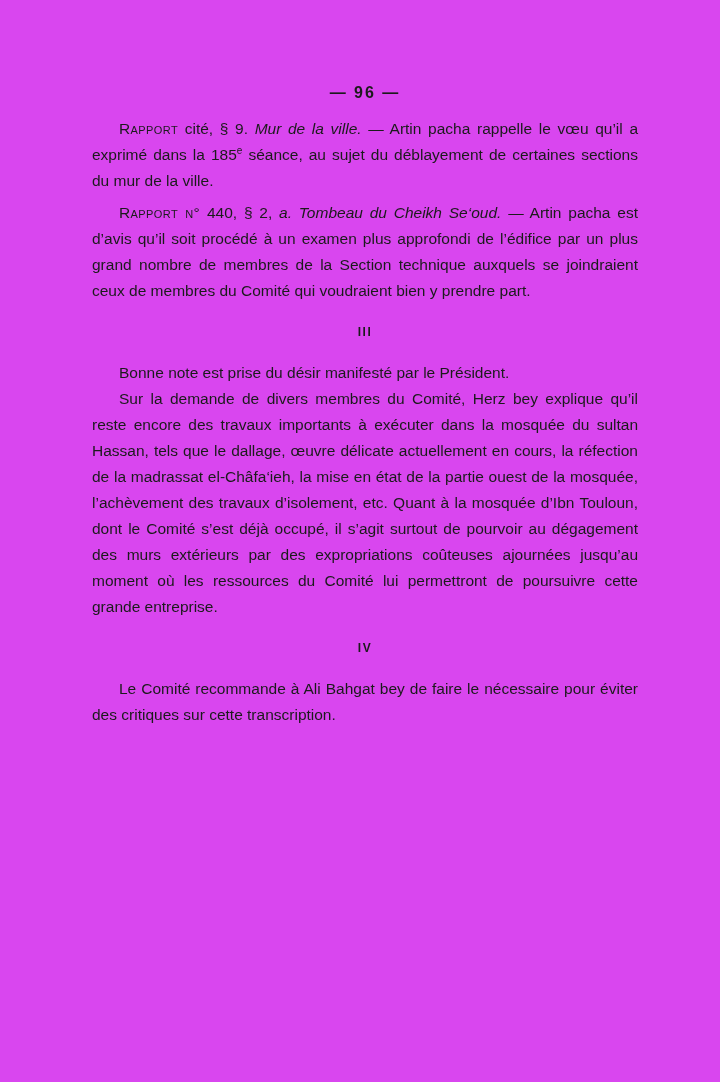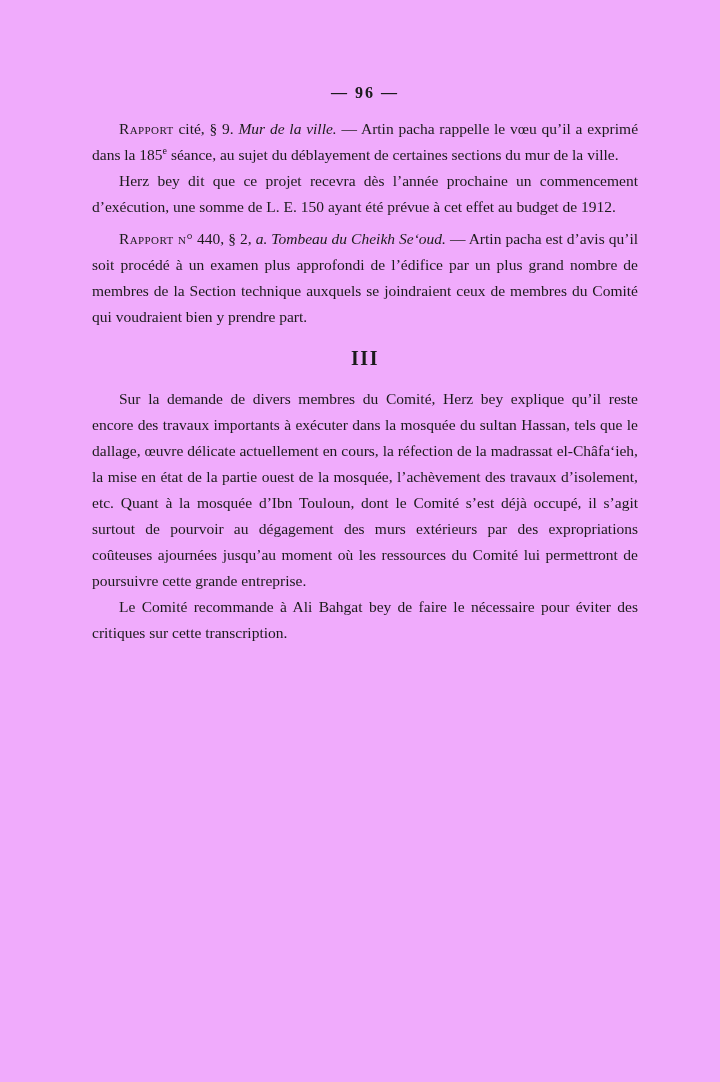--- a/index.html
+++ b/index.html
@@ -4,23 +4,23 @@
 <style>
   html, body {
     margin: 0;
     padding: 0;
     background: #ffffff;
   }
   .scan-page {
     position: relative;
     width: 720px;
     height: 1082px;
-    background: #f0abfc;
+    background: #d946ef;
     overflow: hidden;
-    font-family: Liberation Serif, serif;
+    font-family: Liberation Sans, sans-serif;
     color: #1b1b1b;
   }
   .text-block {
     position: absolute;
     left: 92px;
     top: 84px;
     width: 546px;
   }
   .page-number {
     text-align: center;
@@ -34,21 +34,21 @@
     font-size: 15.5px;
     line-height: 26px;
     text-align: justify;
     text-indent: 27px;
   }
   p.spaced-before {
     margin-top: 6px;
   }
   .section-heading {
     text-align: center;
-    font-size: 20px;
+    font-size: 12px;
     font-weight: 700;
     letter-spacing: 1.5px;
     margin: 17px 0 17px 0;
     line-height: 22px;
   }
   .sc {
     font-variant: small-caps;
     letter-spacing: 0.4px;
   }
   .it {
@@ -62,28 +62,29 @@
 </head>
 <body>
 
 <div class="scan-page">
   <div class="text-block">
 
     <div class="page-number">— 96 —</div>
 
     <p class="body-par"><span class="sc">Rapport</span><span> cité, § 9. </span><span class="it">Mur de la ville.</span><span> — Artin pacha rappelle le vœu qu’il a exprimé dans la 185</span><sup class="sup-e">e</sup><span> séance, au sujet du déblayement de certaines sections du mur de la ville.</span></p>
 
-    <p class="body-par"><span>Herz bey dit que ce projet recevra dès l’année prochaine un commencement d’exécution, une somme de L. E. 150 ayant été prévue à cet effet au budget de 1912.</span></p>
 
     <p class="body-par spaced-before"><span class="sc">Rapport n°</span><span> 440, § 2, </span><span class="it">a. Tombeau du Cheikh Se‘oud.</span><span> — Artin pacha est d’avis qu’il soit procédé à un examen plus approfondi de l’édifice par un plus grand nombre de membres de la Section technique auxquels se joindraient ceux de membres du Comité qui voudraient bien y prendre part.</span></p>
 
     <div class="section-heading">III</div>
 
 
+    <p class="body-par"><span>Bonne note est prise du désir manifesté par le Président.</span></p>
 
     <p class="body-par"><span>Sur la demande de divers membres du Comité, Herz bey explique qu’il reste encore des travaux importants à exécuter dans la mosquée du sultan Hassan, tels que le dallage, œuvre délicate actuellement en cours, la réfection de la madrassat el-Châfa‘ieh, la mise en état de la partie ouest de la mosquée, l’achèvement des travaux d’isolement, etc. Quant à la mosquée d’Ibn Touloun, dont le Comité s’est déjà occupé, il s’agit surtout de pourvoir au dégagement des murs extérieurs par des expropriations coûteuses ajournées jusqu’au moment où les ressources du Comité lui permettront de poursuivre cette grande entreprise.</span></p>
 
+    <div class="section-heading">IV</div>
 
 
     <p class="body-par"><span>Le Comité recommande à Ali Bahgat bey de faire le nécessaire pour éviter des critiques sur cette transcription.</span></p>
 
   </div>
 </div>
 
 </body></html>

